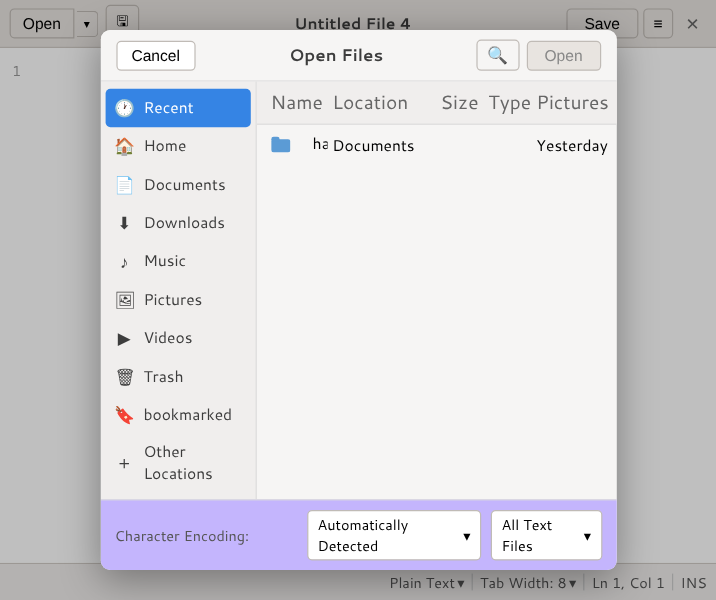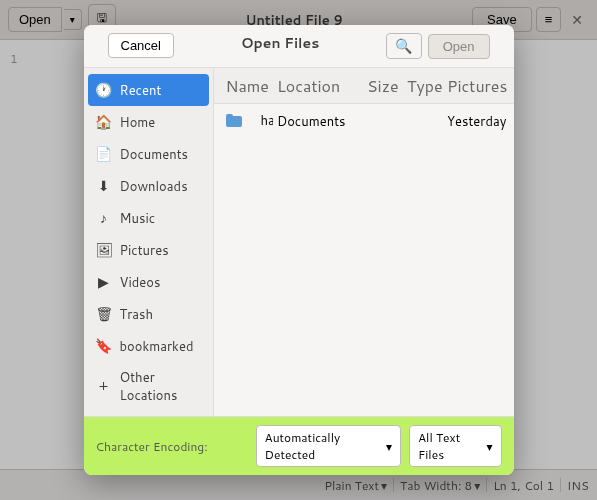--- a/index.html
+++ b/index.html
@@ -157,23 +157,23 @@
       width: 430px;
       min-height: 340px;
       display: flex;
       flex-direction: column;
       overflow: hidden;
     }
 
     
     .dialog-header {
       background: #f6f5f4;
-      padding: 8px 24px;
-      display: flex;
-      align-items: flex-start;
+      padding: 8px 13px;
+      display: flex;
+      align-items: center;
       border-bottom: 1px solid #ddd;
       flex-shrink: 0;
     }
     .dialog-cancel {
       background: #fff;
       border: 1px solid #c0bbb6;
       border-radius: 4px;
       padding: 4px 12px;
       font-size: 13px;
       cursor: pointer;
@@ -288,21 +288,21 @@
       gap: 19px;
     }
 
     
     .dialog-footer {
       border-top: 1px solid #ddd;
       padding: 8px 12px;
       display: flex;
       align-items: center;
       gap: 8px;
-      background: #bef264;
+      background: #c4b5fd;
       flex-shrink: 0;
     }
     .footer-label {
       font-size: 12px;
       color: #555;
       flex-shrink: 0;
     }
     .footer-select {
       background: #fff;
       border: 1px solid #c0bbb6;
@@ -323,21 +323,21 @@
 <body>
 
 <div class="window">
 
   <div class="titlebar">
     <div class="titlebar-left">
       <button class="btn-open">Open</button>
       <button class="btn-open-arrow">▾</button>
       <button class="btn-save-icon">🖫</button>
     </div>
-    <div class="titlebar-title">Untitled File 9</div>
+    <div class="titlebar-title">Untitled File 4</div>
     <div class="titlebar-right">
       <button class="btn-save">Save</button>
       <button class="btn-menu">≡</button>
       <button class="btn-close">✕</button>
     </div>
   </div>
 
   <div class="editor-area">
     <span class="line-number">1</span>
   </div>

